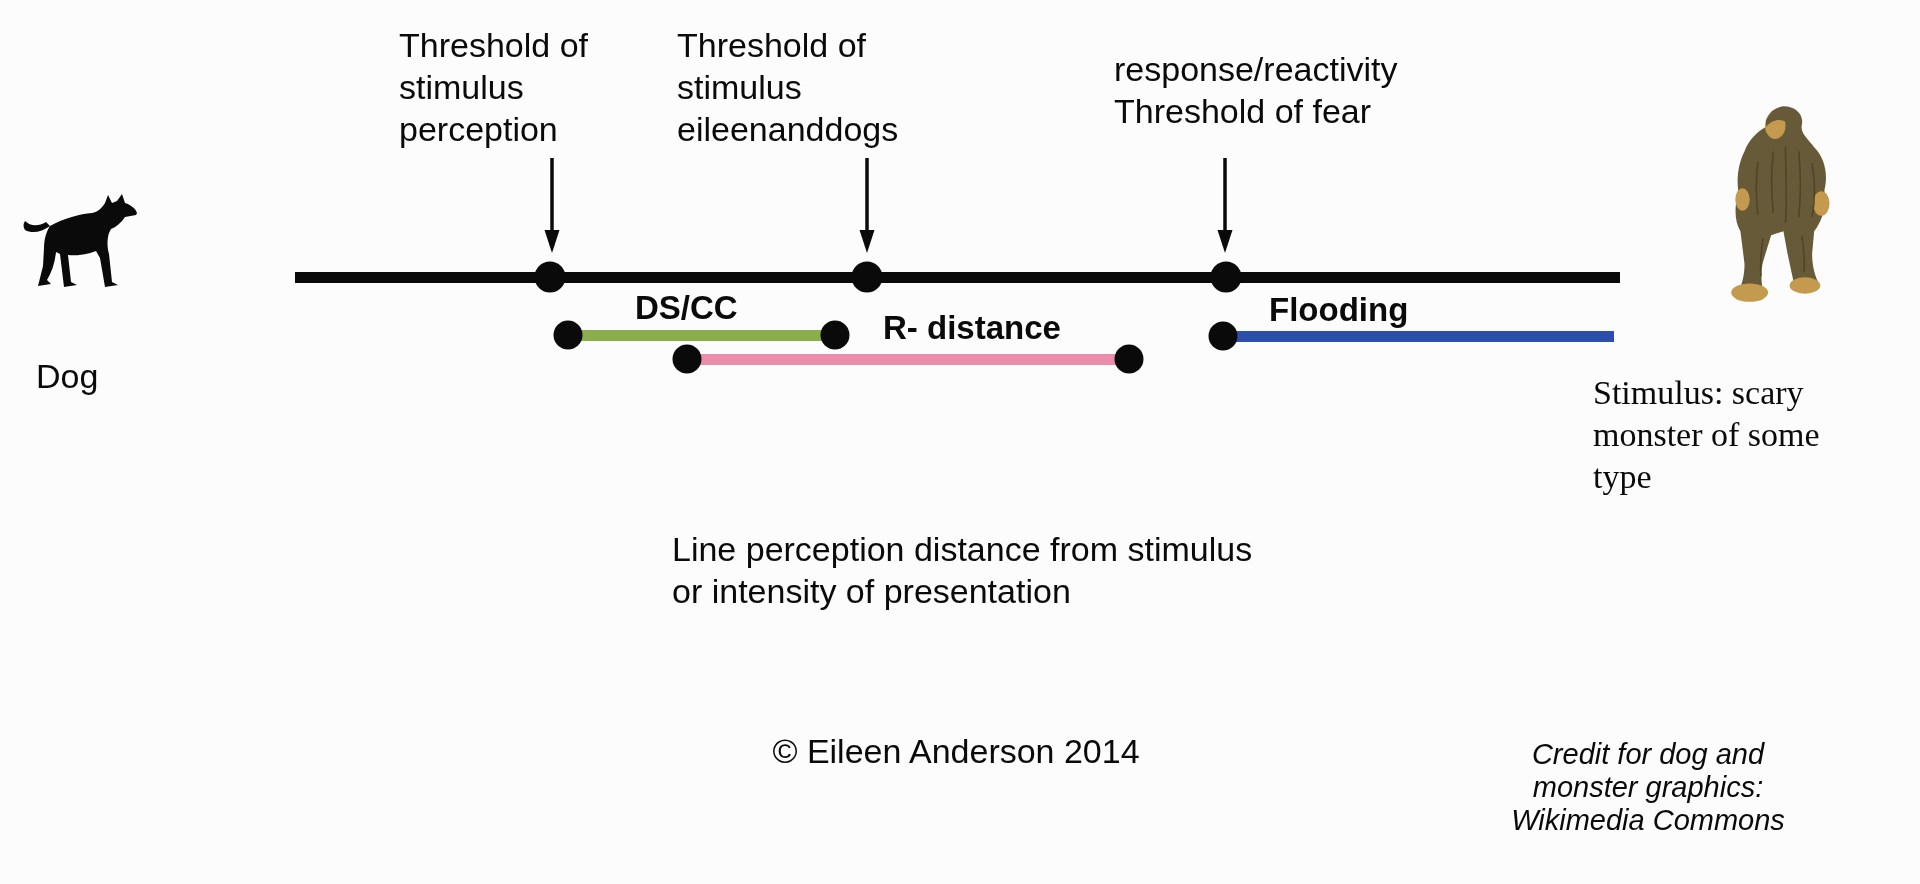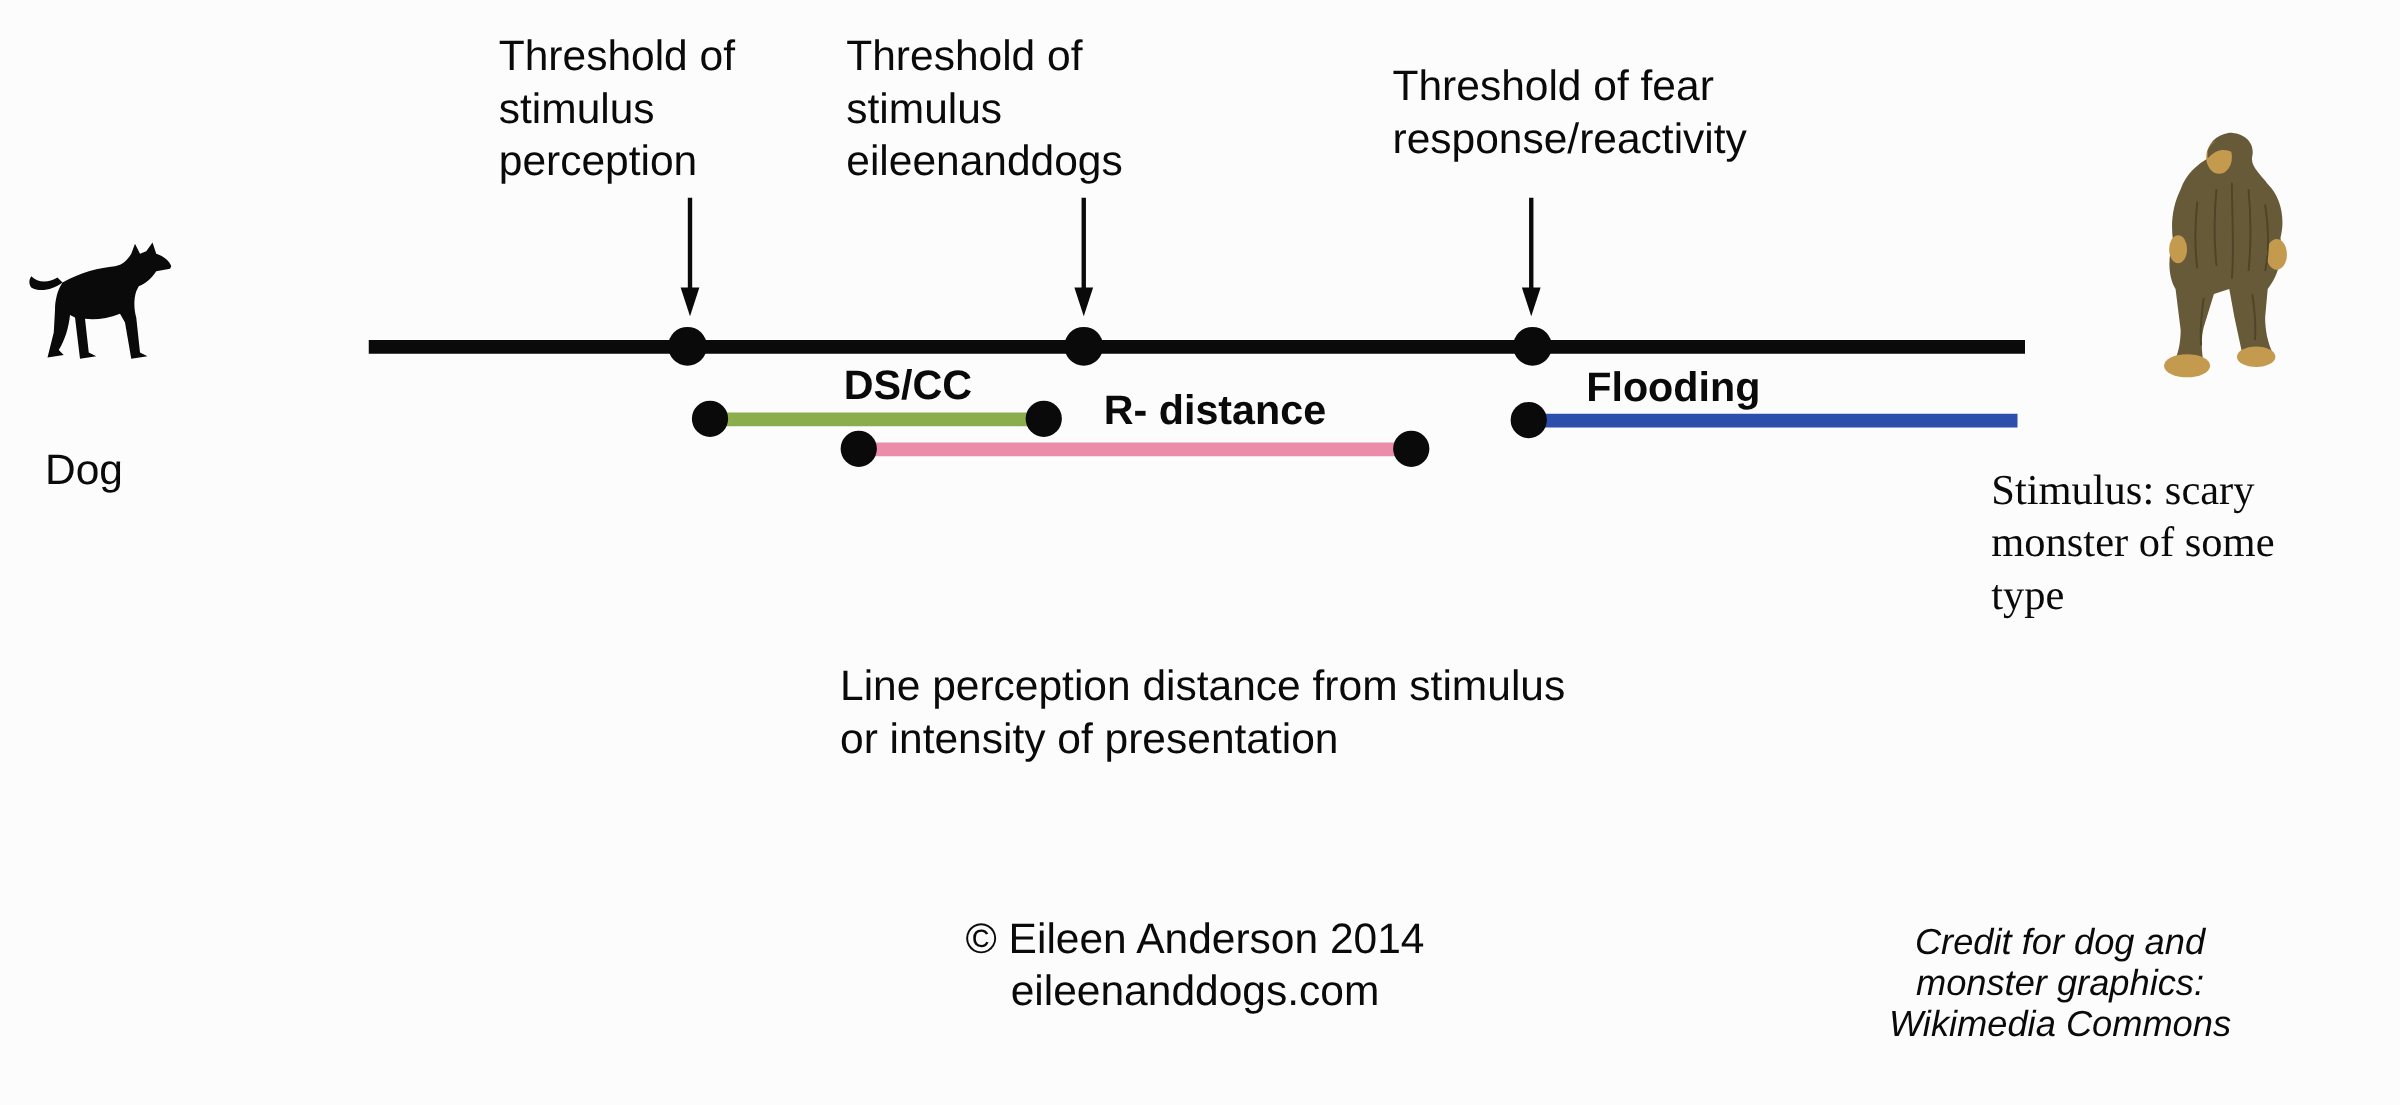--- a/index.html
+++ b/index.html
@@ -31,43 +31,43 @@
     <span class="ln">Threshold of</span>
     <span class="ln">stimulus</span>
     <span class="ln">perception</span>
   </div>
   <div class="txt" style="left:677px;top:24px;">
     <span class="ln">Threshold of</span>
     <span class="ln">stimulus</span>
     <span class="ln">eileenanddogs</span>
   </div>
   <div class="txt" style="left:1114px;top:48px;">
+    <span class="ln">response/reactivity</span>
     <span class="ln">Threshold of fear</span>
-    <span class="ln">response/reactivity</span>
   </div>
 
   <svg class="arrow" style="left:541px;top:158px;" viewBox="0 0 22 96">
     <line x1="11" y1="0" x2="11" y2="74" stroke="#0a0a0a" stroke-width="3.5"></line>
     <polygon points="11,95 3.5,72 18.5,72" fill="#0a0a0a"></polygon>
   </svg>
   <svg class="arrow" style="left:856px;top:158px;" viewBox="0 0 22 96">
     <line x1="11" y1="0" x2="11" y2="74" stroke="#0a0a0a" stroke-width="3.5"></line>
     <polygon points="11,95 3.5,72 18.5,72" fill="#0a0a0a"></polygon>
   </svg>
   <svg class="arrow" style="left:1214px;top:158px;" viewBox="0 0 22 96">
     <line x1="11" y1="0" x2="11" y2="74" stroke="#0a0a0a" stroke-width="3.5"></line>
     <polygon points="11,95 3.5,72 18.5,72" fill="#0a0a0a"></polygon>
   </svg>
 
   <div class="hline" style="left: 295px; top: 272px; width: 1325px; background-color: rgb(10, 10, 10);"></div>
   <div class="dot" style="left:550px;top:277px;"></div>
   <div class="dot" style="left:867px;top:277px;"></div>
   <div class="dot" style="left:1226px;top:277px;"></div>
 
-  <div class="seg-label" style="left:635px;top:291px;margin-left:40px;">DS/CC</div>
+  <div class="seg-label" style="left:635px;top:291px;">DS/CC</div>
   <div class="hline" style="left: 568px; top: 330px; width: 267px; background-color: rgb(139, 173, 75);"></div>
   <div class="dot small" style="left:568px;top:335px;"></div>
   <div class="dot small" style="left:835px;top:335px;"></div>
 
   <div class="seg-label" style="left:883px;top:311px;">R- distance</div>
   <div class="hline" style="left: 687px; top: 354px; width: 442px; background-color: rgb(236, 140, 171);"></div>
   <div class="dot small" style="left:687px;top:359px;"></div>
   <div class="dot small" style="left:1129px;top:359px;"></div>
 
   <div class="seg-label" style="left:1269px;top:293px;">Flooding</div>
@@ -91,21 +91,20 @@
     <span class="ln">type</span>
   </div>
 
   <div class="txt" style="left:672px;top:528px;">
     <span class="ln">Line perception distance from stimulus</span>
     <span class="ln">or intensity of presentation</span>
   </div>
 
   <div class="txt center" style="left:756px;top:730px;width:400px;">
     <span class="ln">© Eileen Anderson 2014</span>
-    <span class="ln">eileenanddogs.com</span>
   </div>
 
   <div class="txt center italic" style="left:1498px;top:738px;width:300px;text-align:center;">
     <span class="ln">Credit for dog and</span>
     <span class="ln">monster graphics:</span>
     <span class="ln">Wikimedia Commons</span>
   </div>
 
 </div>
 

